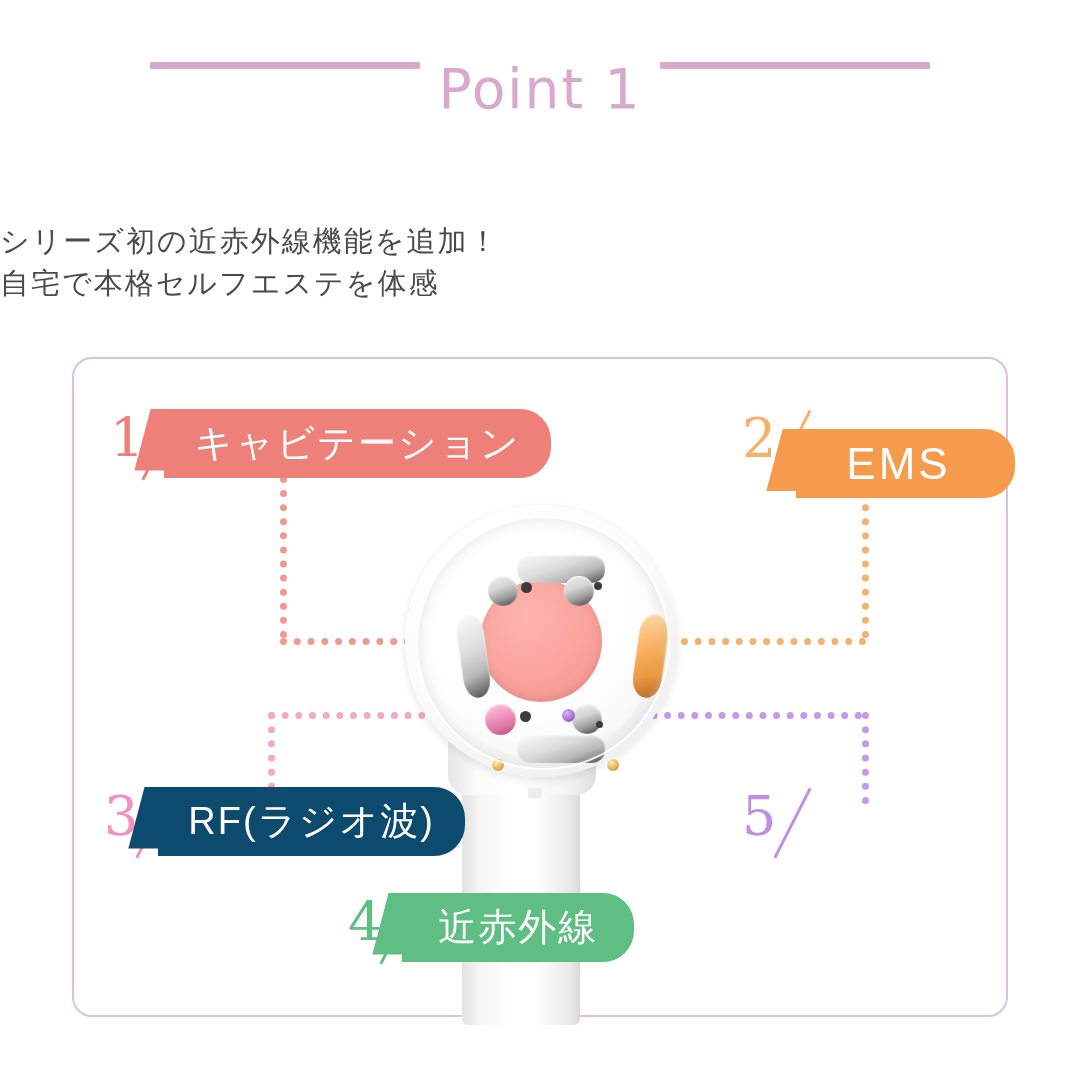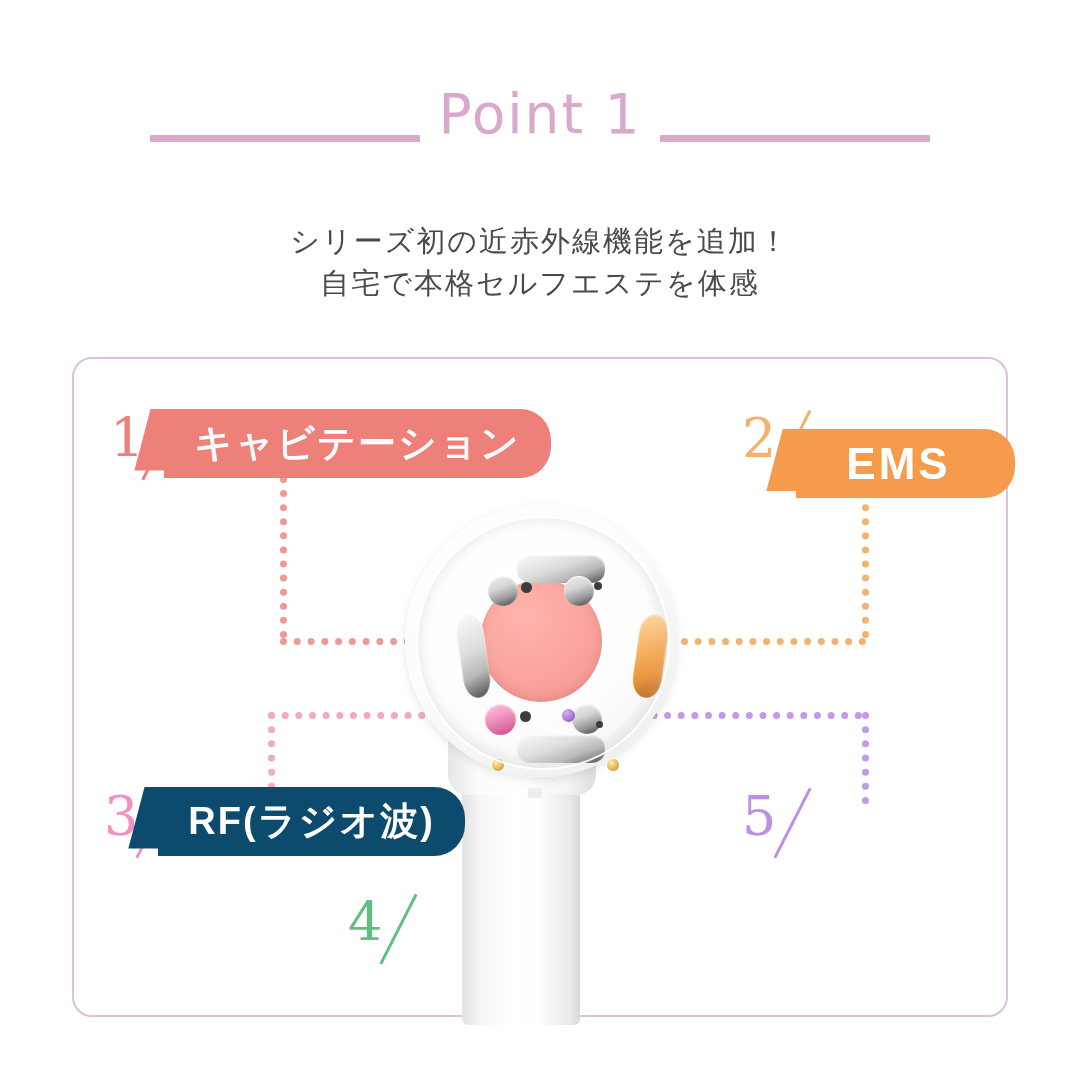--- a/index.html
+++ b/index.html
@@ -23,21 +23,21 @@
     height: 340px;
   }
 
   .point-row {
     position: absolute;
     top: 62px;
     left: 0;
     width: 1080px;
     height: 80px;
     display: flex;
-    align-items: flex-end;
+    align-items: flex-start;
     justify-content: center;
     gap: 18px;
   }
   .point-rule {
     width: 270px;
     height: 7px;
     background: #d8a9cd;
     border-radius: 1px;
   }
   .point-label {
@@ -60,21 +60,20 @@
     font-weight: 400;
     color: #3d3d3d;
     letter-spacing: 3px;
     white-space: nowrap;
   }
 
   .subline {
     position: absolute;
     left: 0;
     width: 1080px;
-    text-align: center;
     font-size: 29px;
     font-weight: 400;
     color: #4a4a4a;
     letter-spacing: 2px;
     white-space: nowrap;
   }
   .subline.l1 { top: 222px; }
   .subline.l2 { top: 264px; }
 
   
@@ -286,21 +285,20 @@
     align-items: center;
     justify-content: center;
     color: #ffffff;
     font-size: 38px;
     letter-spacing: 2px;
     white-space: nowrap;
     padding: 0 30px;
     border-radius: 0 31px 31px 0;
     position: relative;
     margin-left: -16px;
-    font-weight: bold;
   }
   .pill::before {
     content: "";
     position: absolute;
     left: -30px;
     top: 0;
     width: 34px;
     height: 62px;
     background: inherit;
     clip-path: polygon(48% 0, 100% 0, 100% 100%, 0% 100%);
@@ -393,20 +391,21 @@
       <i style="background:#f290be;"></i>
     </span>
   <span class="pill" style="background:#0c4a6e;">RF(ラジオ波)</span>
 </div>
 
 <div class="tag" id="tag4">
   <span class="num" style="color:#5fbe82;">4</span>
   <span class="slash">
       <i style="background:#5fbe82;"></i>
     </span>
+  <span class="pill" style="background:#5fbe82; padding:0 36px;">近赤外線</span>
 </div>
 
 <div class="tag" id="tag5">
   <span class="num" style="color:#bf8fe5;">5</span>
   <span class="slash">
       <i style="background:#bf8fe5;"></i>
     </span>
 </div>
 
 </body></html>

